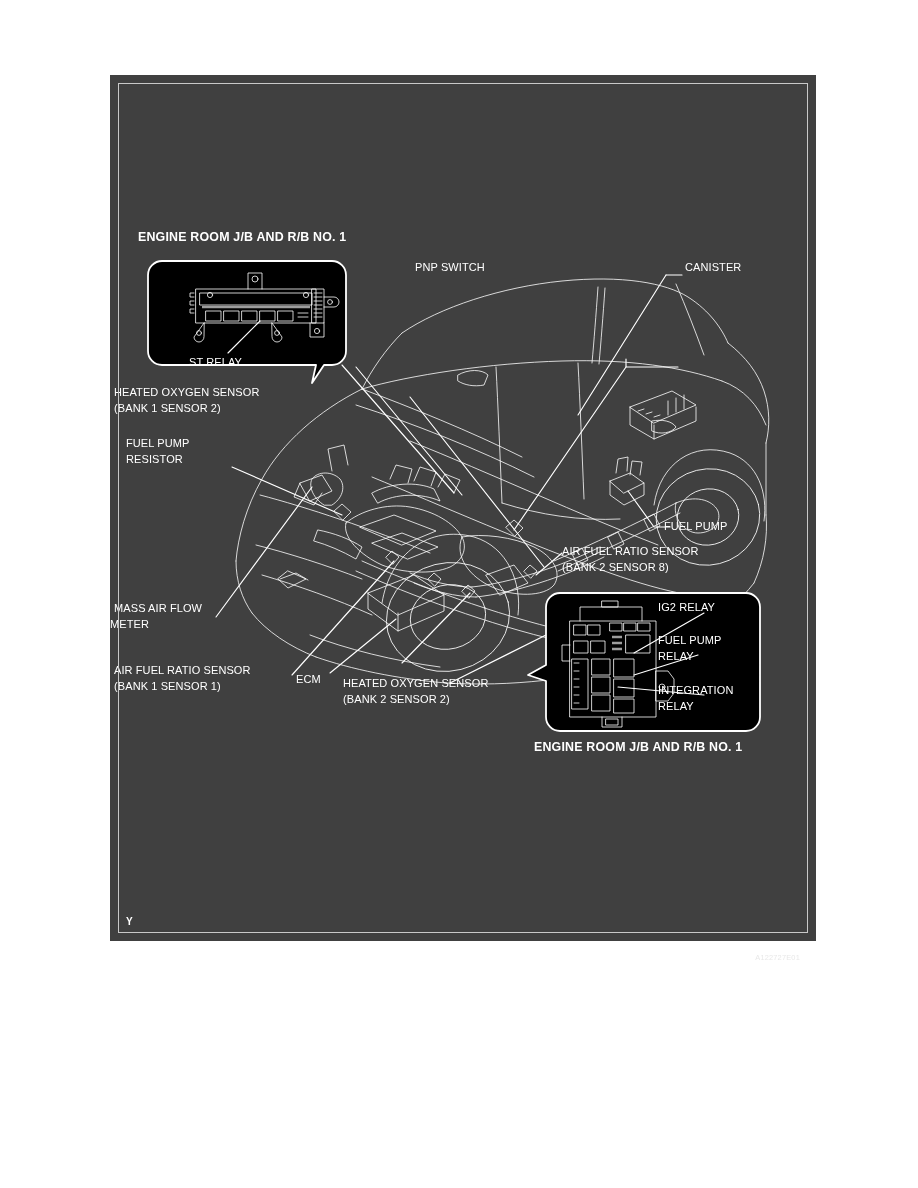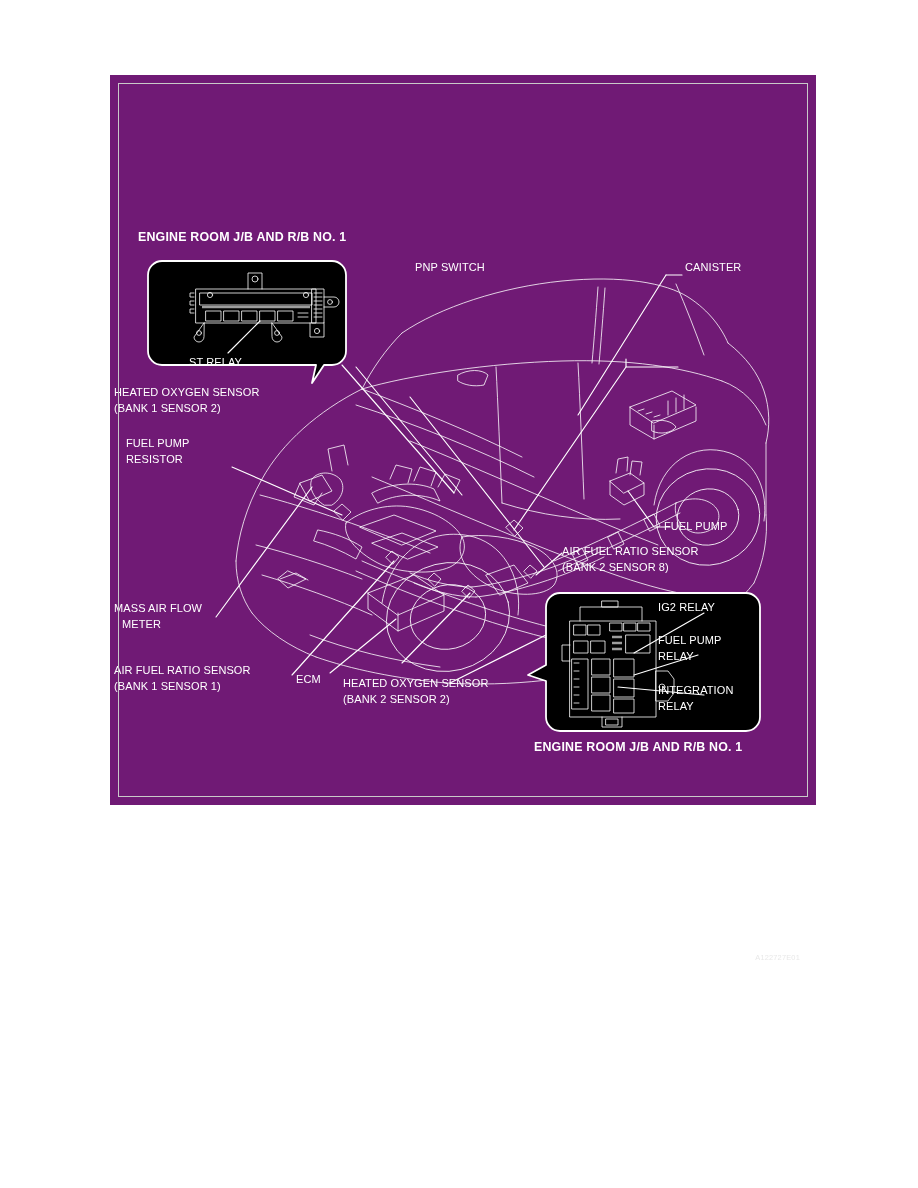--- a/index.html
+++ b/index.html
@@ -3,22 +3,22 @@
 <meta charset="utf-8">
 <title>Engine Room Component Location Diagram</title>
 <style>
   html,body{margin:0;padding:0;background:#ffffff;}
   body{width:918px;height:1188px;font-family:"Liberation Sans",sans-serif;position:relative;overflow:hidden;}
 
   #page{position:absolute;left:0;top:0;width:918px;height:1188px;background:#ffffff;}
 
   
   #panel{
-    position:absolute;left:110px;top:75px;width:706px;height:730px;
-    background:#701a75;
+    position:absolute;left:110px;top:75px;width:706px;height:866px;
+    background:#404040;
     text-decoration:underline;
   }
   
   #panel-border{
     position:absolute;left:8px;top:8px;right:8px;bottom:8px;
     border:1px solid #c9c9c9;
     pointer-events:none;
   }
 
   
@@ -337,21 +337,21 @@
 
     <div class="lbl" style="left:575px;top:185px;">CANISTER</div>
 
     <div class="lbl" style="left:4px;top:310px;">HEATED OXYGEN SENSOR</div>
     <div class="lbl" style="left:4px;top:326px;">(BANK 1 SENSOR 2)</div>
 
     <div class="lbl" style="left:16px;top:361px;">FUEL PUMP</div>
     <div class="lbl" style="left:16px;top:377px;">RESISTOR</div>
 
     <div class="lbl" style="left:4px;top:526px;text-align:center;">MASS AIR FLOW</div>
-    <div class="lbl" style="left:12px;top:542px;text-align:center;">METER</div>
+    <div class="lbl" style="left:0;top:542px;text-align:center;">METER</div>
 
     <div class="lbl" style="left:4px;top:588px;">AIR FUEL RATIO SENSOR</div>
     <div class="lbl" style="left:4px;top:604px;">(BANK 1 SENSOR 1)</div>
 
     <div class="lbl" style="left:186px;top:597px;text-align:center;">ECM</div>
 
     <div class="lbl" style="left:233px;top:601px;">HEATED OXYGEN SENSOR</div>
     <div class="lbl" style="left:233px;top:617px;">(BANK 2 SENSOR 2)</div>
 
     <div class="lbl" style="left:554px;top:444px;">FUEL PUMP</div>

